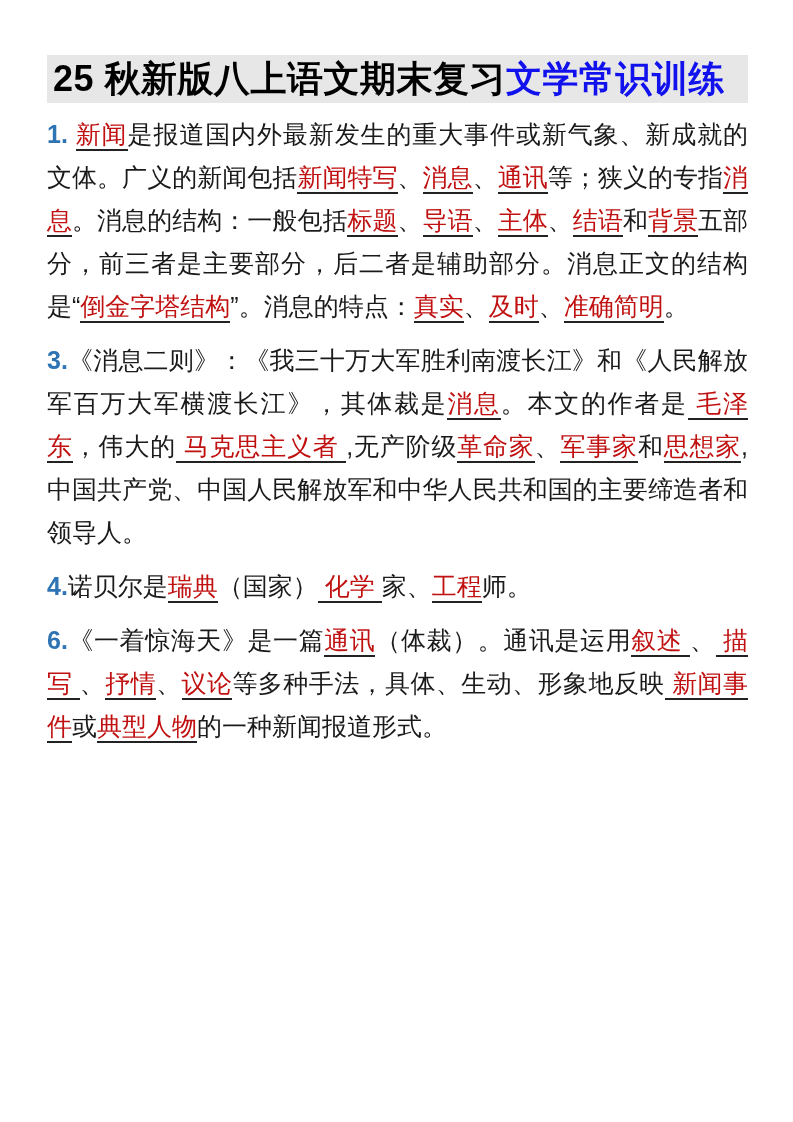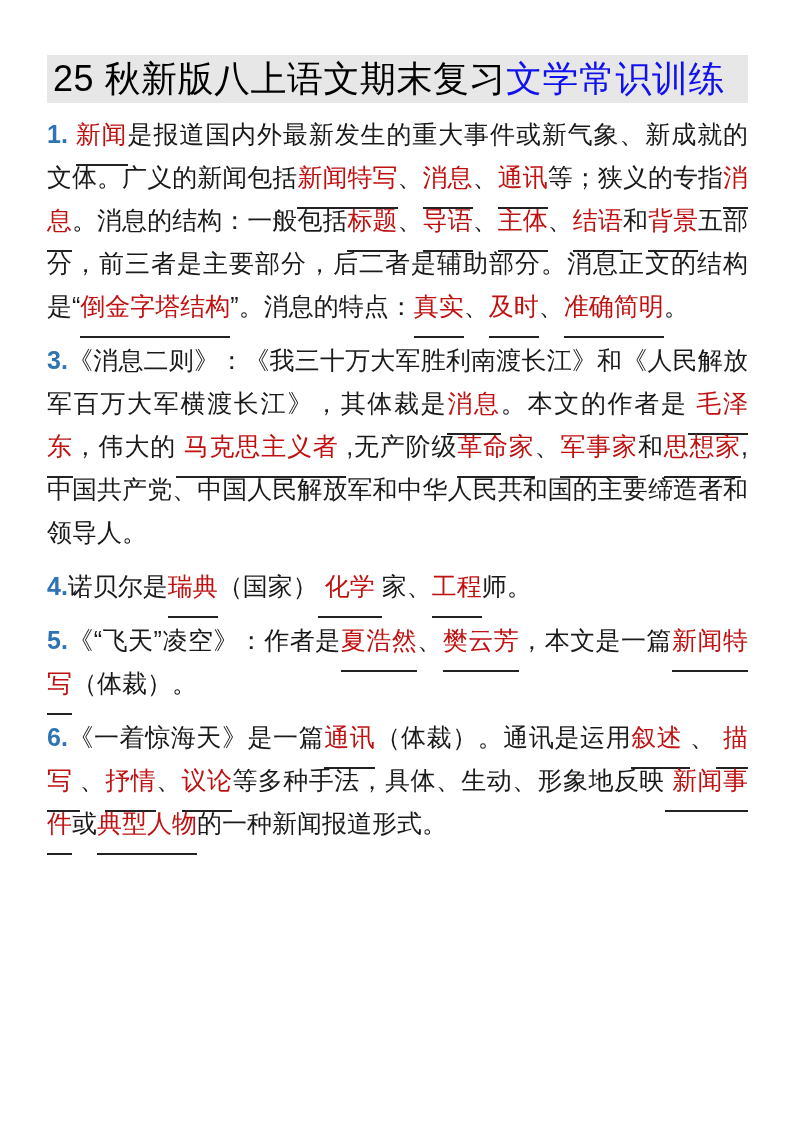--- a/index.html
+++ b/index.html
@@ -13,46 +13,45 @@
   *{box-sizing:border-box;}
   html,body{margin:0;padding:0;}
   body{
     width:793px;height:1122px;overflow:hidden;background:#ffffff;
     font-family:"Liberation Sans","DejaVu Sans",sans-serif;
     color:var(--ink);
   }
   .page{padding:55px 45px 0 47px;}
   .title-bar{
     background:var(--title-bg);
-    font-size:36px;font-weight:normal;line-height:48px;
+    font-size:36px;font-weight:bold;line-height:48px;
     white-space:nowrap;padding:0 6px;letter-spacing:0.5px;
     color:#000;
   }
   .title-blue{color:var(--title-blue);}
   .doc-body{margin-top:10px;}
   p.para{
     font-size:25px;line-height:43px;margin:0 0 11px 0;
     text-align:justify;color:var(--ink);
   }
   p.para span{white-space:pre-wrap;}
   .num{color:var(--num-blue);font-weight:bold;}
   .b{color:var(--ink);}
   .ru{
     color:var(--red);
     border-bottom:2px solid var(--underline);
-    padding-bottom:16px;
+    padding-bottom:1px;
   }
 </style>
 </head>
 <body>
 
 <div class="page">
   <div class="title-bar">
     <span>25 秋新版八上语文期末复习</span><span class="title-blue">文学常识训练</span>
   </div>
   <div class="doc-body">
       <p class="para"><span class="num">1. </span><span class="ru">新闻</span><span class="b">是报道国内外最新发生的重大事件或新气象、新成就的文体。广义的新闻包括</span><span class="ru">新闻特写</span><span class="b">、</span><span class="ru">消息</span><span class="b">、</span><span class="ru">通讯</span><span class="b">等；狭义的专指</span><span class="ru">消息</span><span class="b">。消息的结构：一般包括</span><span class="ru">标题</span><span class="b">、</span><span class="ru">导语</span><span class="b">、</span><span class="ru">主体</span><span class="b">、</span><span class="ru">结语</span><span class="b">和</span><span class="ru">背景</span><span class="b">五部分，前三者是主要部分，后二者是辅助部分。消息正文的结构是“</span><span class="ru">倒金字塔结构</span><span class="b">”。消息的特点：</span><span class="ru">真实</span><span class="b">、</span><span class="ru">及时</span><span class="b">、</span><span class="ru">准确简明</span><span class="b">。</span></p>
       <p class="para"><span class="num">3.</span><span class="b">《消息二则》：《我三十万大军胜利南渡长江》和《人民解放军百万大军横渡长江》，其体裁是</span><span class="ru">消息</span><span class="b">。本文的作者是</span><span class="ru">&nbsp;毛泽东</span><span class="b">，伟大的</span><span class="ru">&nbsp;马克思主义者&nbsp;</span><span class="b">,无产阶级</span><span class="ru">革命家</span><span class="b">、</span><span class="ru">军事家</span><span class="b">和</span><span class="ru">思想家</span><span class="b">,中国共产党、中国人民解放军和中华人民共和国的主要缔造者和领导人。</span></p>
       <p class="para"><span class="num">4.</span><span class="b">诺贝尔是</span><span class="ru">瑞典</span><span class="b">（国家）</span><span class="ru">&nbsp;化学&nbsp;</span><span class="b">家、</span><span class="ru">工程</span><span class="b">师。</span></p>
-      <p class="para"><span class="num">5.</span><span class="b">《“飞天”凌空》：作者是</span><span class="ru">夏浩然</span><span class="b">、</span><span class="ru">樊云芳</span><span class="b">，本文是一篇</span><span class="ru">新闻特写</span><span class="b">（体裁）。</span></p>
       <p class="para"><span class="num">6.</span><span class="b">《一着惊海天》是一篇</span><span class="ru">通讯</span><span class="b">（体裁）。通讯是运用</span><span class="ru">叙述&nbsp;</span><span class="b">、</span><span class="ru">&nbsp;描写&nbsp;</span><span class="b">、</span><span class="ru">抒情</span><span class="b">、</span><span class="ru">议论</span><span class="b">等多种手法，具体、生动、形象地反映</span><span class="ru">&nbsp;新闻事件</span><span class="b">或</span><span class="ru">典型人物</span><span class="b">的一种新闻报道形式。</span></p>
     </div>
 </div>
 
 </body></html>

